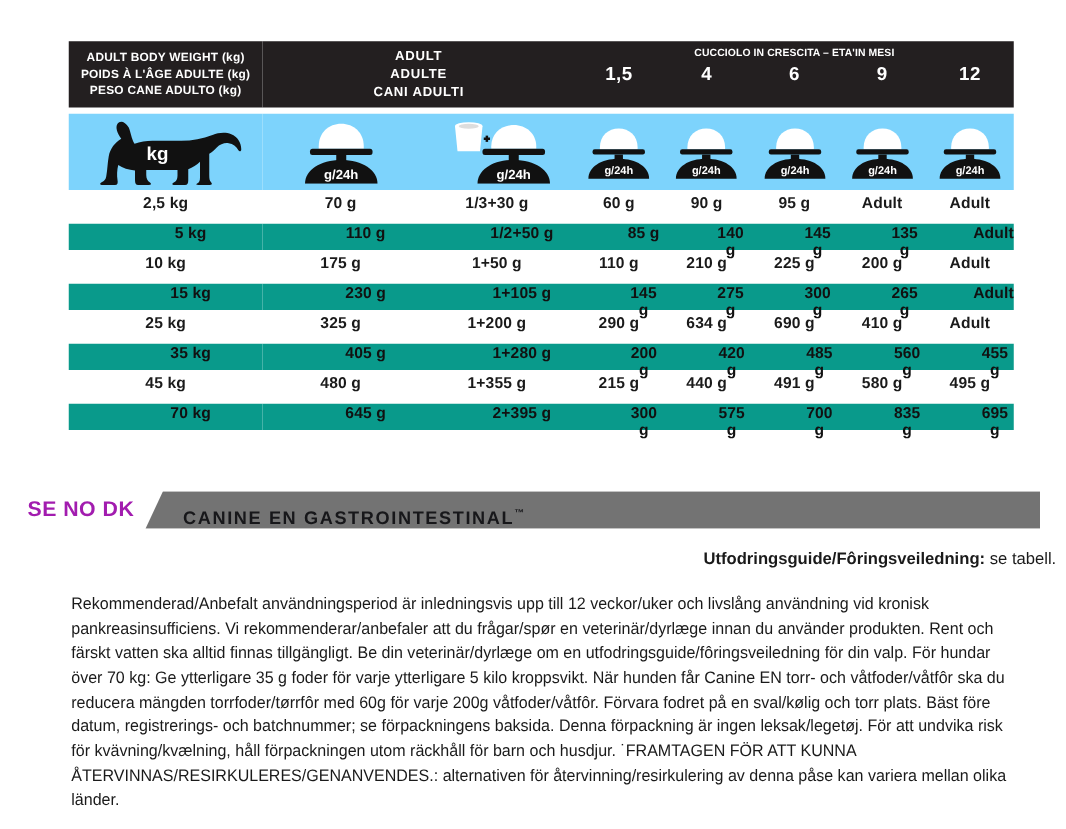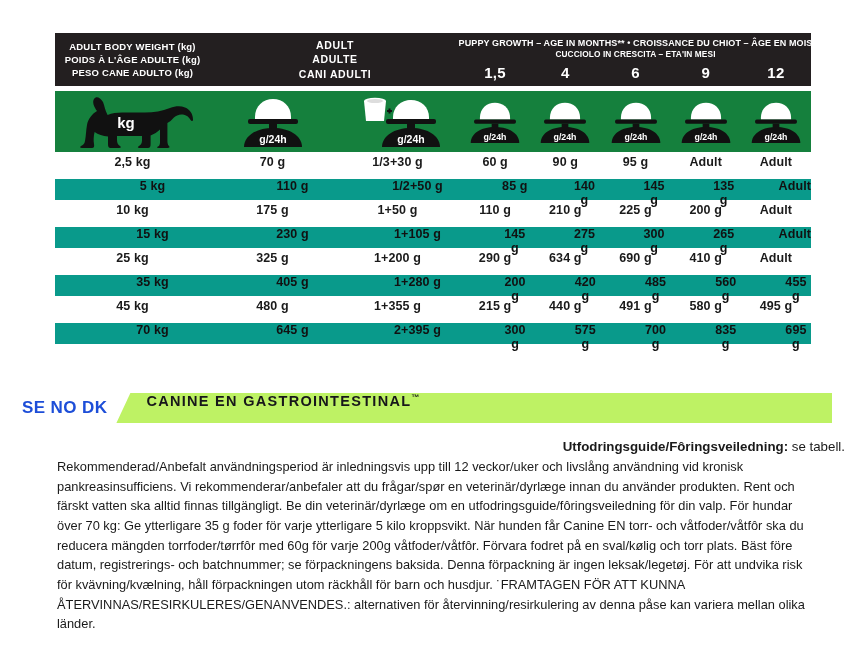--- a/index.html
+++ b/index.html
@@ -41,21 +41,21 @@
   .hdr-puppy .hdr-line{font-size:9px;letter-spacing:.1px;}
   .hdr-puppy .hdr-line.sub{font-size:8.3px;}
   .age-row{display:flex;width:100%;margin-top:3px;}
   .age-cell{
     flex:1;text-align:center;color:#fff;
     font-size:15px;font-weight:bold;letter-spacing:.3px;
   }
 
   
   .iconband{
-    background:#15803d;height:61px;margin-top:5px;
+    background:#7dd3fc;height:61px;margin-top:5px;
     display:flex;align-items:center;justify-content:center;
     position:relative;
   }
   .iconband.multi{justify-content:space-around;}
   .icon-slot{
     flex:1;display:flex;align-items:center;justify-content:center;
   }
   .dog-svg{display:block;}
   .bowl-svg{display:block;}
 
@@ -75,41 +75,41 @@
   .row.alt .cell{color:#111;padding-left:40px;}
 
   
   .banner-row{
     position:absolute;left:22px;top:393px;width:810px;height:30px;
     display:flex;align-items:stretch;
   }
   .country-code{
     display:flex;align-items:center;
     font-size:17px;font-weight:bold;letter-spacing:.4px;
-    color:#1d4ed8;padding-right:9px;
+    color:#a21caf;padding-right:9px;
   }
   .banner{
-    position:relative;flex:1;background:#bef264;
-    display:flex;align-items:flex-start;
+    position:relative;flex:1;background:#737373;
+    display:flex;align-items:flex-end;
     clip-path:polygon(14px 0,100% 0,100% 100%,0 100%);
   }
   .banner-label{
     padding-left:30px;
     font-size:14.5px;font-weight:bold;letter-spacing:1.3px;
     color:#17171a;
   }
   .banner-label .tm{font-size:8px;vertical-align:super;letter-spacing:0;}
 
   
   .copy{
     position:absolute;left:57px;top:438px;width:788px;
   }
   .copy .guide{
     text-align:right;font-size:13.3px;line-height:1.42;
-    margin-bottom:0;
+    margin-bottom:16px;
   }
   .copy .guide b{font-weight:bold;}
   .copy p{
     margin:0;
     font-size:13.3px;line-height:1.48;
     text-align:left;
     transform:scaleX(.965);transform-origin:left center;
   }
 </style>
 </head>
@@ -237,21 +237,20 @@
             </div>
           <div class="row alt">
               <div class="cell">645 g</div>
               <div class="cell">2+395 g</div>
             </div>
         </div>
       </div>
 
       <div class="grp grp-puppy">
         <div class="hdr hdr-puppy">
-          <div class="hdr-line">PUPPY GROWTH – AGE IN MONTHS** • CROISSANCE DU CHIOT – ÂGE EN MOIS</div>
           <div class="hdr-line sub">CUCCIOLO IN CRESCITA – ETA'IN MESI</div>
           <div class="age-row">
             <div class="age-cell">1,5</div>
             <div class="age-cell">4</div>
             <div class="age-cell">6</div>
             <div class="age-cell">9</div>
             <div class="age-cell">12</div>
           </div>
         </div>
         <div class="iconband multi">

